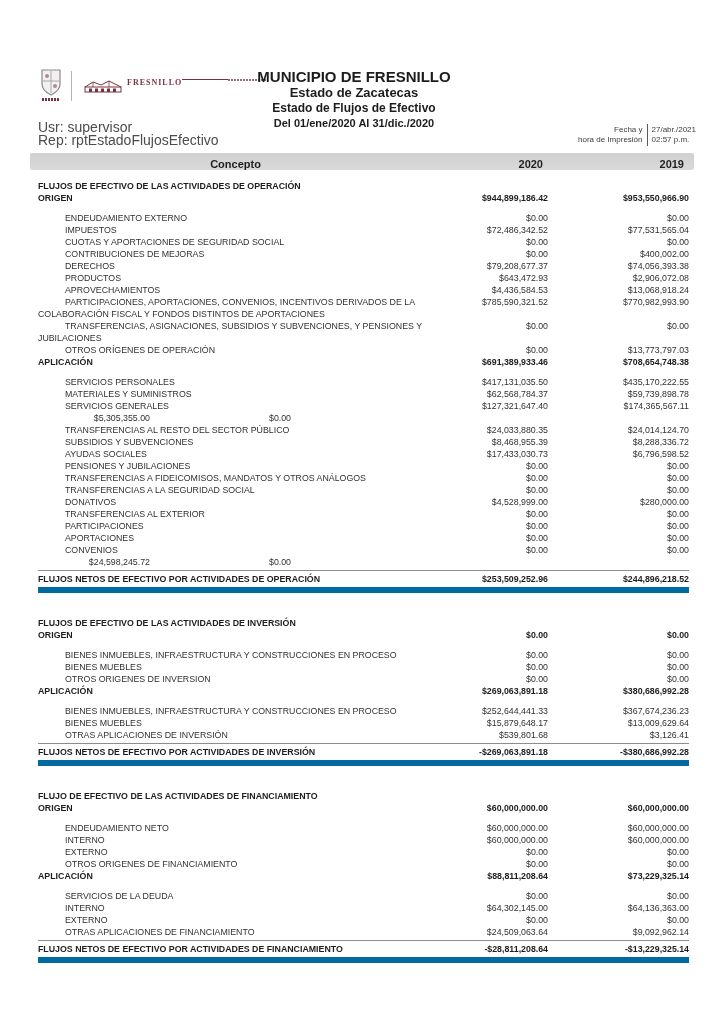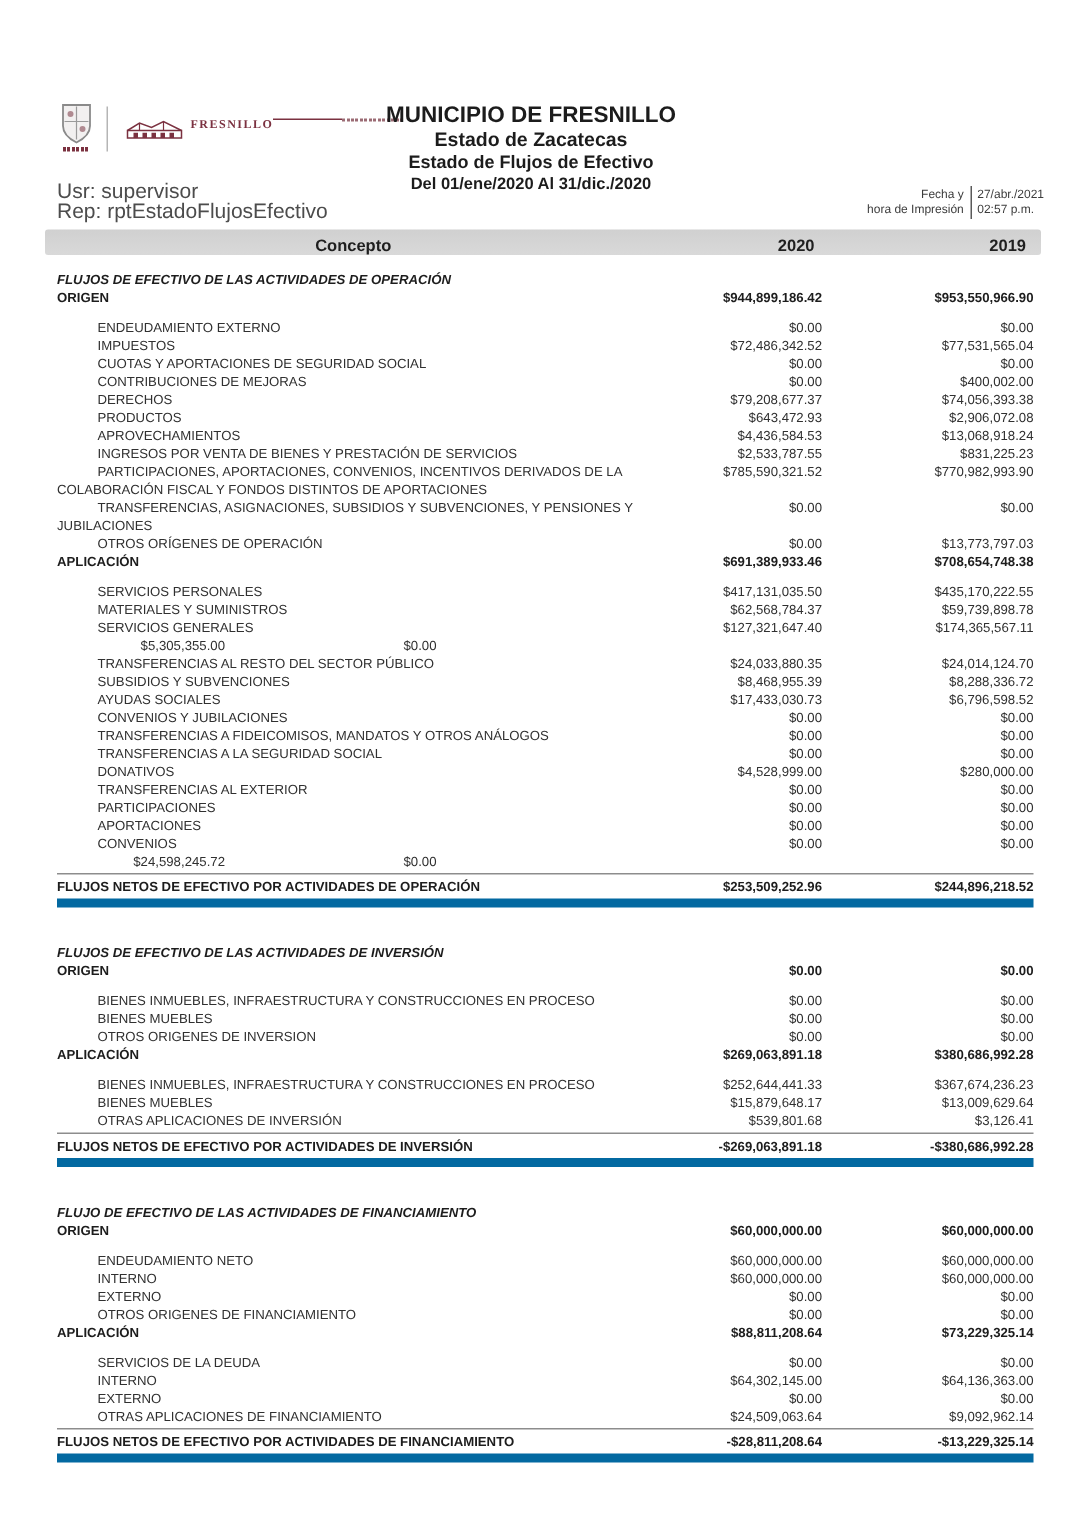--- a/index.html
+++ b/index.html
@@ -50,21 +50,21 @@
   .col-header .h-col { width:112px; text-align:right; padding-right:10px; }
   .col-header .h-col + .h-col { margin-left:29px; }
 
   
   .table { padding:10px 35px 0 38px; font-size:8.8px; color:#303030; }
   .row { display:flex; align-items:flex-start; line-height:12px; }
   .row .label { flex:1; padding-right:6px; }
   .row .col { width:112px; text-align:right; white-space:nowrap; }
   .row .col + .col { margin-left:29px; }
 
-  .row.section .label { font-weight:bold; color:#1d1d1d;font-style:italic; }
+  .row.section .label { font-weight:bold; color:#1d1d1d; }
   .row.group  .label, .row.group  .col { font-weight:bold; color:#1d1d1d; }
   .row.detail .label { text-indent:27px; } 
   .row.total  { border-top:1px solid #8d8d8d; border-bottom:6px solid #0369a1;
                 padding:2px 0; margin-top:2px; }
   .row.total .label, .row.total .col { font-weight:bold; color:#1d1d1d; }
 
   .spacer { height:8px; }
   .section-gap { height:24px; }
 </style>
 </head>
@@ -183,25 +183,20 @@
     <div class="col v2020">$643,472.93</div>
     <div class="col v2019">$2,906,072.08</div>
   </div>
 
   <div class="row detail">
     <div class="label">APROVECHAMIENTOS</div>
     <div class="col v2020">$4,436,584.53</div>
     <div class="col v2019">$13,068,918.24</div>
   </div>
 
-  <div class="row detail">
-    <div class="label">INGRESOS POR VENTA DE BIENES Y PRESTACIÓN DE SERVICIOS</div>
-    <div class="col v2020">$2,533,787.55</div>
-    <div class="col v2019">$831,225.23</div>
-  </div>
 
   <div class="row detail">
     <div class="label">PARTICIPACIONES, APORTACIONES, CONVENIOS, INCENTIVOS DERIVADOS DE LA COLABORACIÓN FISCAL Y FONDOS DISTINTOS DE APORTACIONES</div>
     <div class="col v2020">$785,590,321.52</div>
     <div class="col v2019">$770,982,993.90</div>
   </div>
 
   <div class="row detail">
     <div class="label">TRANSFERENCIAS, ASIGNACIONES, SUBSIDIOS Y SUBVENCIONES, Y PENSIONES Y JUBILACIONES</div>
     <div class="col v2020">$0.00</div>
@@ -255,21 +250,21 @@
     <div class="col v2019">$8,288,336.72</div>
   </div>
 
   <div class="row detail">
     <div class="label">AYUDAS SOCIALES</div>
     <div class="col v2020">$17,433,030.73</div>
     <div class="col v2019">$6,796,598.52</div>
   </div>
 
   <div class="row detail">
-    <div class="label">CONVENIOS Y JUBILACIONES</div>
+    <div class="label">PENSIONES Y JUBILACIONES</div>
     <div class="col v2020">$0.00</div>
     <div class="col v2019">$0.00</div>
   </div>
 
   <div class="row detail">
     <div class="label">TRANSFERENCIAS A FIDEICOMISOS, MANDATOS Y OTROS ANÁLOGOS</div>
     <div class="col v2020">$0.00</div>
     <div class="col v2019">$0.00</div>
   </div>
 

